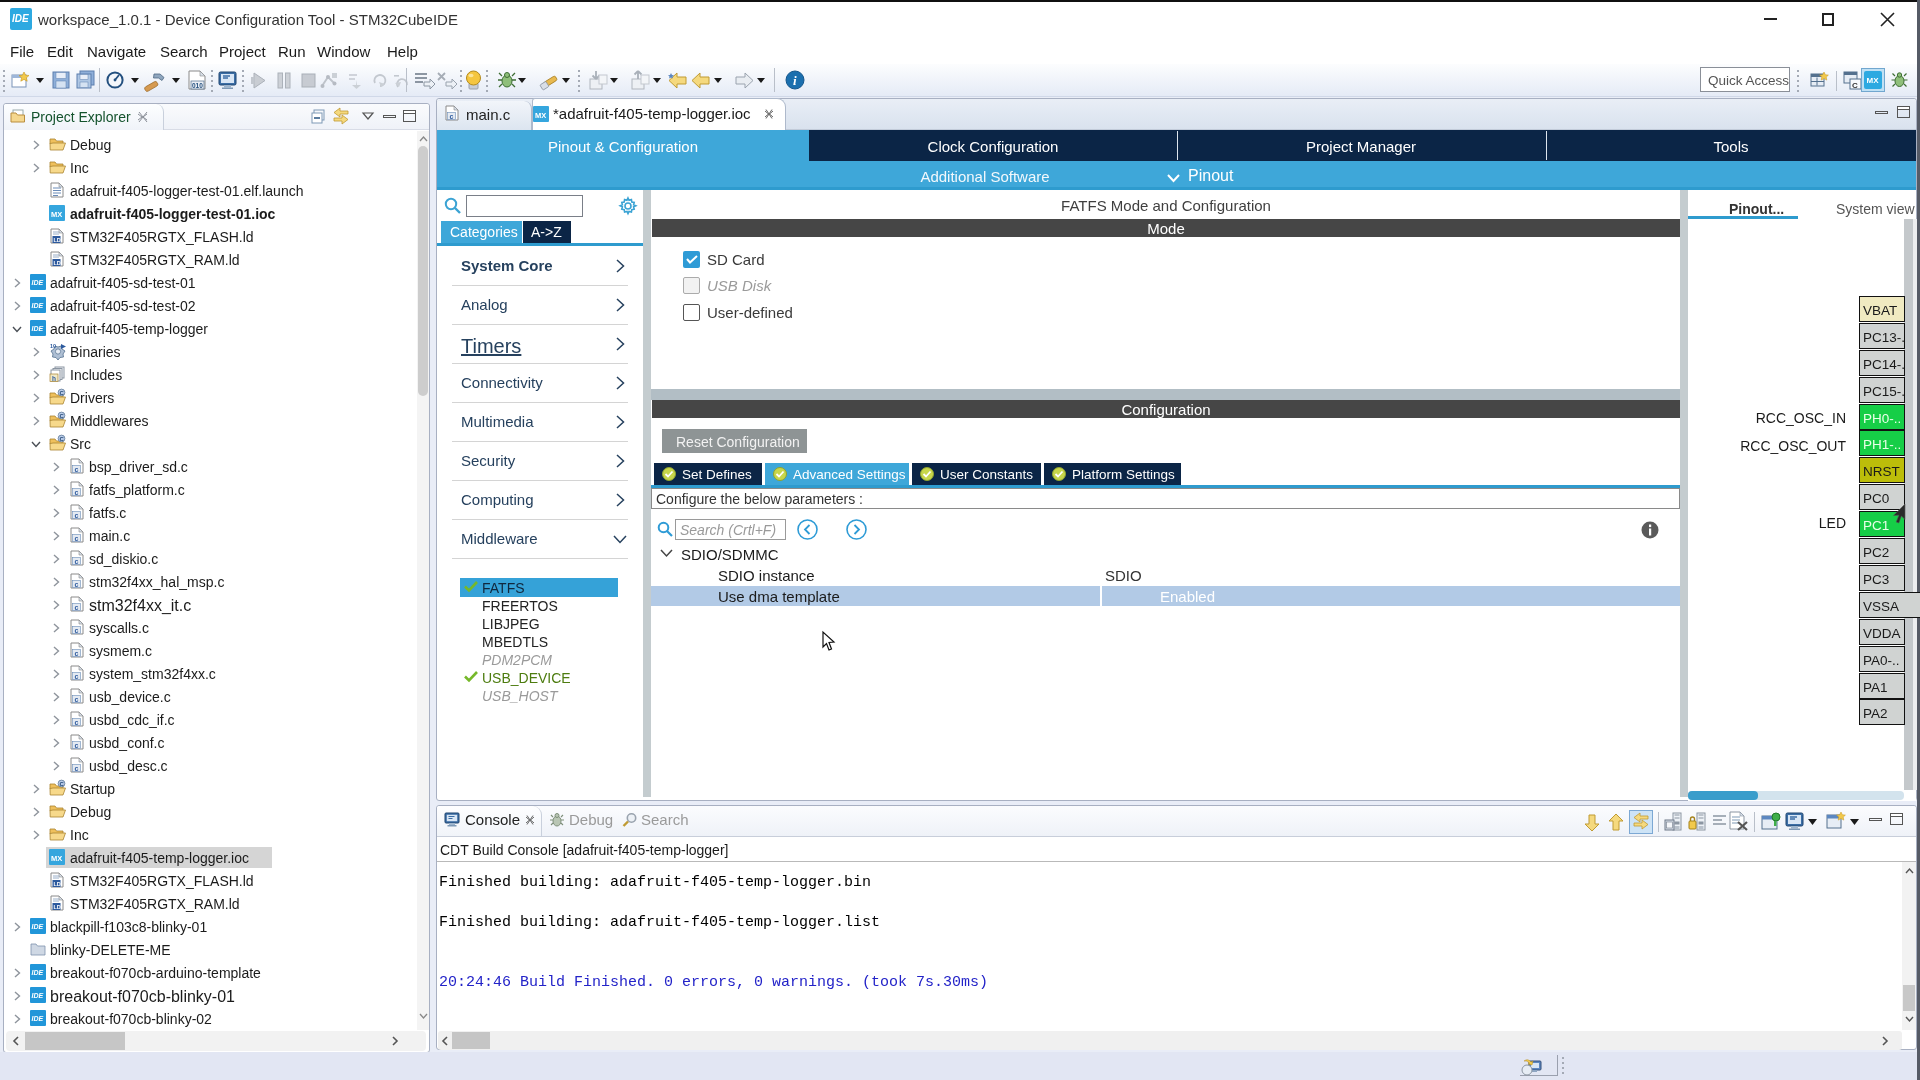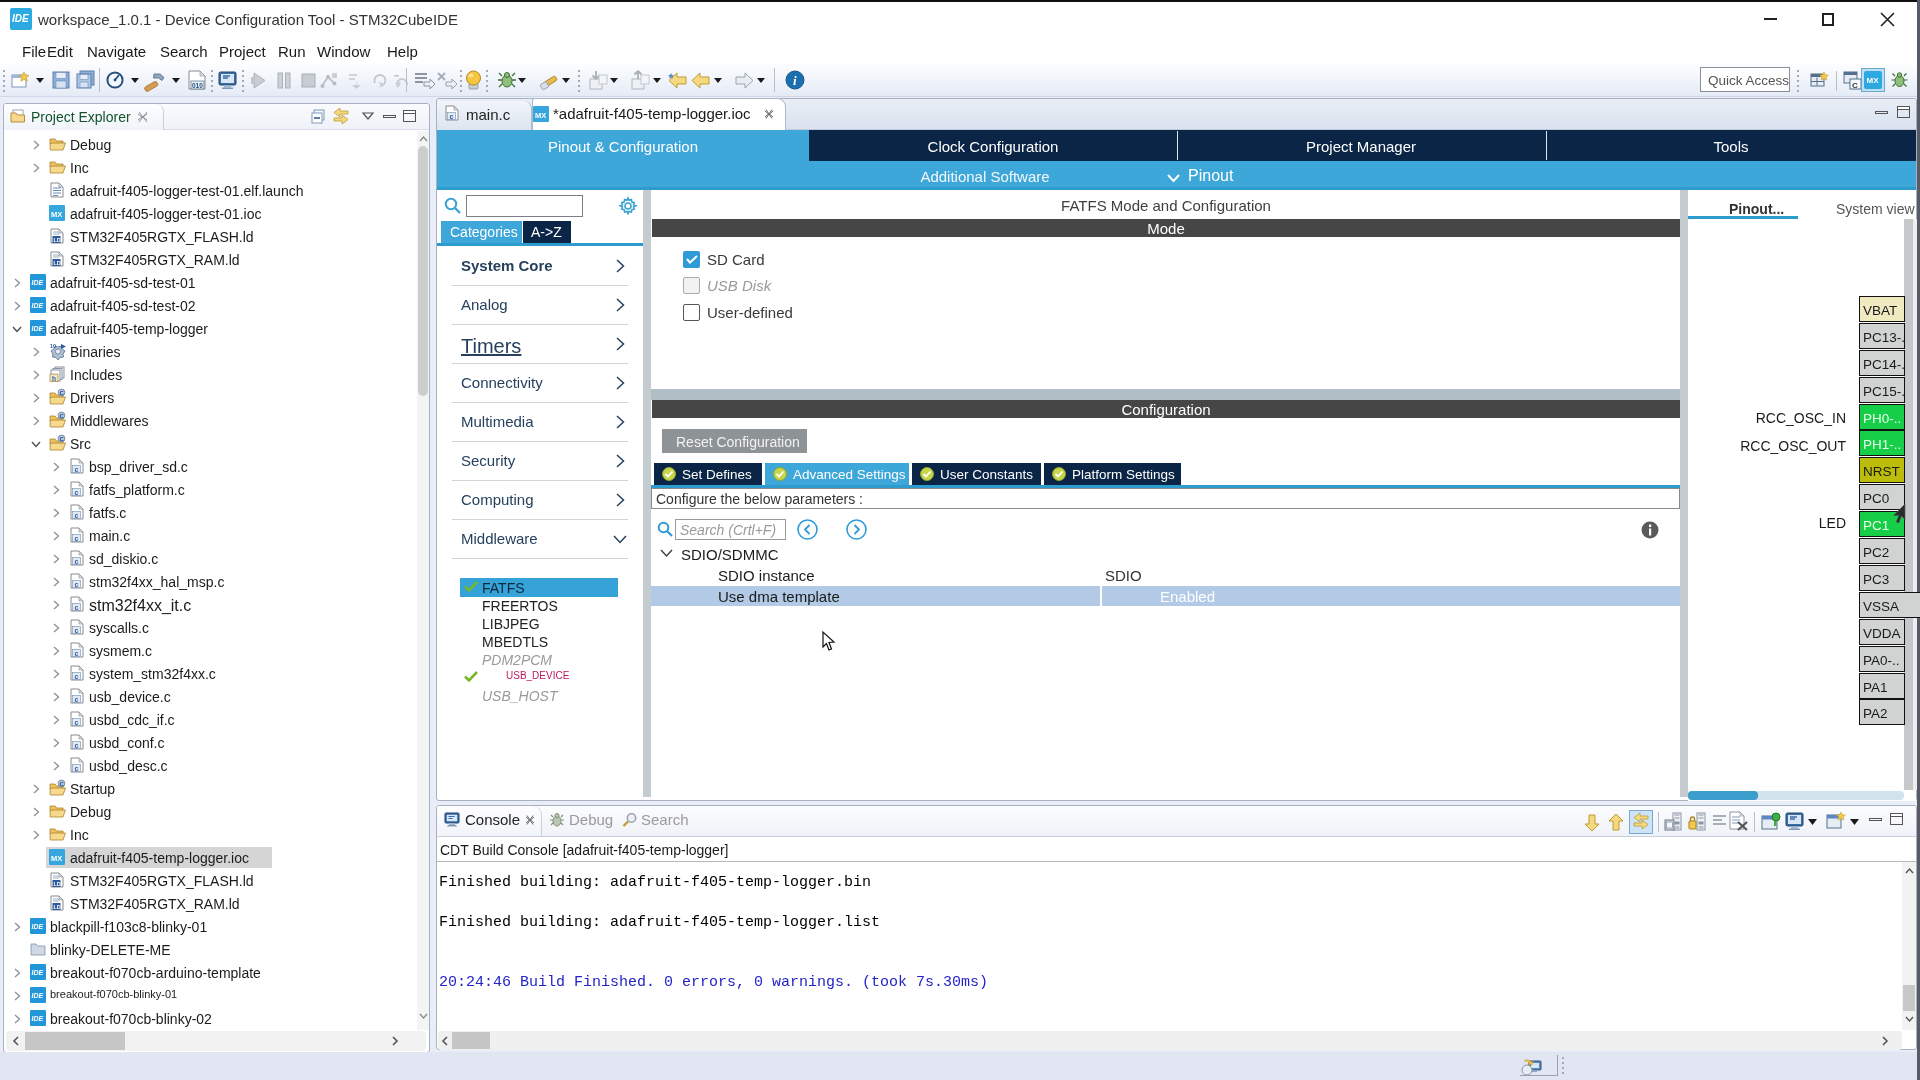--- a/index.html
+++ b/index.html
@@ -15,21 +15,21 @@
 <div class="abs" style="left:0;top:2px;width:1917px;height:36px;background:#FFFFFF;"></div>
 <div class="abs" style="left:10px;top:8px;width:22px;height:22px;background:#2DA9E1;border-radius:2px;"></div>
 <div class="t" style="left:12px;top:13px;font-size:10px;font-weight:bold;font-style:italic;color:#fff;">IDE</div>
 <div class="t" style="left:38px;top:11px;font-size:15px;color:#333;">workspace_1.0.1 - Device Configuration Tool - STM32CubeIDE</div>
 <div class="abs" style="left:1764px;top:18px;width:13px;height:2px;background:#222;"></div>
 <div class="abs" style="left:1822px;top:13px;width:12px;height:13px;border:2px solid #222;"></div>
 <svg style="left:1881px;top:13px;" width="14" height="14">
     <path d="M0 0 L13 13 M13 0 L0 13" stroke="#222" stroke-width="1.6"></path>
   </svg>
 <div class="abs" style="left:0;top:38px;width:1917px;height:26px;background:#FFFFFF;"></div>
-<div class="t" style="left:10px;top:43px;font-size:15px;color:#1a1a1a;margin-left:12px;">File</div>
+<div class="t" style="left:10px;top:43px;font-size:15px;color:#1a1a1a;">File</div>
 <div class="t" style="left:47px;top:43px;font-size:15px;color:#1a1a1a;">Edit</div>
 <div class="t" style="left:87px;top:43px;font-size:15px;color:#1a1a1a;">Navigate</div>
 <div class="t" style="left:160px;top:43px;font-size:15px;color:#1a1a1a;">Search</div>
 <div class="t" style="left:219px;top:43px;font-size:15px;color:#1a1a1a;">Project</div>
 <div class="t" style="left:278px;top:43px;font-size:15px;color:#1a1a1a;">Run</div>
 <div class="t" style="left:317px;top:43px;font-size:15px;color:#1a1a1a;">Window</div>
 <div class="t" style="left:387px;top:43px;font-size:15px;color:#1a1a1a;">Help</div>
 <div class="abs" style="left:0;top:64px;width:1917px;height:33px;background:linear-gradient(#FCFDFE,#E5EBF6);border-bottom:1px solid #D0D8E8;"></div>
 <div class="abs" style="left:3px;top:70px;width:2px;height:22px;background-image:repeating-linear-gradient(#A4AAB5 0 2px,transparent 2px 5px);"></div>
 <svg style="left:11px;top:71px;" width="20" height="20">
@@ -257,21 +257,21 @@
   </svg>
 <div class="t" style="left:70px;top:160px;font-size:14px;color:#1b1b1b;">Inc</div>
 <svg style="left:50px;top:182px;" width="14" height="16">
     <path d="M1 1 h8 l4 4 v10 h-12 z" fill="#fff" stroke="#8a8a8a"></path>
     <path d="M9 1 l4 4 h-4 z" fill="#D6DEE8" stroke="#8a8a8a" stroke-width=".6"></path>
     <path d="M3 6 h8 M3 8.5 h8 M3 11 h8 M3 13.5 h5" stroke="#6B8CB8" stroke-width="1"></path>
   </svg>
 <div class="t" style="left:70px;top:183px;font-size:14px;color:#1b1b1b;">adafruit-f405-logger-test-01.elf.launch</div>
 <div class="abs" style="left:49px;top:205px;width:16px;height:16px;background:#35A6DE;border-radius:1px;"></div>
 <div class="t" style="left:51px;top:209.5px;font-size:7.5px;font-weight:bold;color:#fff;">MX</div>
-<div class="t" style="left:70px;top:206px;font-size:14px;color:#1b1b1b;">adafruit-f405-logger-test-01.ioc</div>
+<div class="t" style="left:70px;top:206px;font-size:14px;color:#1b1b1b;font-weight:bold;">adafruit-f405-logger-test-01.ioc</div>
 <svg style="left:50px;top:228px;" width="14" height="16">
     <path d="M1 1 h8 l4 4 v10 h-12 z" fill="#fff" stroke="#8a8a8a"></path>
     <path d="M9 1 l4 4 h-4 z" fill="#D6DEE8" stroke="#8a8a8a" stroke-width=".6"></path>
     <path d="M3 4 h6 M3 6 h6" stroke="#9AAFC9" stroke-width="1"></path>
     <rect x="2.5" y="8" width="8" height="7" fill="#2D5A9E"></rect>
     <text x="3.5" y="14" font-size="5.5" font-weight="bold" fill="#fff" font-family="Liberation Sans">LD</text>
   </svg>
 <div class="t" style="left:70px;top:229px;font-size:14px;color:#1b1b1b;">STM32F405RGTX_FLASH.ld</div>
 <svg style="left:50px;top:251px;" width="14" height="16">
     <path d="M1 1 h8 l4 4 v10 h-12 z" fill="#fff" stroke="#8a8a8a"></path>
@@ -550,21 +550,21 @@
     <path d="M1 1 l4.5 4 L1 9" stroke="#8E949C" stroke-width="1.4" fill="none"></path>
   </svg>
 <div class="abs" style="left:30px;top:964px;width:16px;height:16px;background:#2196D9;border-radius:1px;"></div>
 <div class="t" style="left:31.5px;top:968.5px;font-size:7px;font-weight:bold;font-style:italic;color:#fff;">IDE</div>
 <div class="t" style="left:50px;top:965px;font-size:14px;color:#1b1b1b;">breakout-f070cb-arduino-template</div>
 <svg style="left:14px;top:991px;" width="7" height="10">
     <path d="M1 1 l4.5 4 L1 9" stroke="#8E949C" stroke-width="1.4" fill="none"></path>
   </svg>
 <div class="abs" style="left:30px;top:987px;width:16px;height:16px;background:#2196D9;border-radius:1px;"></div>
 <div class="t" style="left:31.5px;top:991.5px;font-size:7px;font-weight:bold;font-style:italic;color:#fff;">IDE</div>
-<div class="t" style="left:50px;top:988px;font-size:11px;color:#1b1b1b;">breakout-f070cb-blinky-01</div>
+<div class="t" style="left:50px;top:988px;font-size:16px;color:#1b1b1b;">breakout-f070cb-blinky-01</div>
 <svg style="left:14px;top:1014px;" width="7" height="10">
     <path d="M1 1 l4.5 4 L1 9" stroke="#8E949C" stroke-width="1.4" fill="none"></path>
   </svg>
 <div class="abs" style="left:30px;top:1010px;width:16px;height:16px;background:#2196D9;border-radius:1px;"></div>
 <div class="t" style="left:31.5px;top:1014.5px;font-size:7px;font-weight:bold;font-style:italic;color:#fff;">IDE</div>
 <div class="t" style="left:50px;top:1011px;font-size:14px;color:#1b1b1b;">breakout-f070cb-blinky-02</div>
 <div class="abs" style="left:417px;top:131px;width:12px;height:899px;background:#F4F4F4;"></div>
 <svg style="left:419px;top:136px;" width="9" height="6">
     <path d="M1 5 l3.5-4 L8 5" stroke="#888" stroke-width="1.3" fill="none"></path>
   </svg>
@@ -675,21 +675,21 @@
     <path d="M1 5.5 l4 4 L13 1" stroke="#76B82A" stroke-width="2.6" fill="none"></path>
   </svg>
 <div class="t" style="left:482px;top:580px;font-size:14px;color:#10283E;">FATFS</div>
 <div class="t" style="left:482px;top:598px;font-size:14px;color:#222;">FREERTOS</div>
 <div class="t" style="left:482px;top:616px;font-size:14px;color:#222;">LIBJPEG</div>
 <div class="t" style="left:482px;top:634px;font-size:14px;color:#222;">MBEDTLS</div>
 <div class="t" style="left:482px;top:652px;font-size:14px;color:#9A9A9A;font-style:italic;">PDM2PCM</div>
 <svg style="left:464px;top:671px;" width="14" height="11">
     <path d="M1 5.5 l4 4 L13 1" stroke="#76B82A" stroke-width="2.6" fill="none"></path>
   </svg>
-<div class="t" style="left:506px;top:670px;font-size:10px;color:#be185d;">USB_DEVICE</div>
+<div class="t" style="left:482px;top:670px;font-size:14px;color:#4d7c0f;">USB_DEVICE</div>
 <div class="t" style="left:482px;top:688px;font-size:14px;color:#9A9A9A;font-style:italic;">USB_HOST</div>
 <div class="abs" style="left:643px;top:190px;width:8px;height:607px;background:#C4CCCF;"></div>
 <div class="abs" style="left:651px;top:190px;width:1029px;height:607px;background:#fff;"></div>
 <div class="t" style="left:1166px;top:197px;font-size:15px;color:#3F3F3F;transform:translateX(-50%);">FATFS Mode and Configuration</div>
 <div class="abs" style="left:652px;top:219px;width:1028px;height:18px;background:#464646;"></div>
 <div class="t" style="left:1166px;top:220px;font-size:15px;color:#fff;transform:translateX(-50%);">Mode</div>
 <div class="abs" style="left:683px;top:251px;width:17px;height:17px;background:#2E9BD6;border-radius:2px;"></div>
 <svg style="left:686px;top:255px;" width="12" height="9">
     <path d="M1 4 l3 3.5 L11 1" stroke="#fff" stroke-width="2" fill="none"></path>
   </svg>

